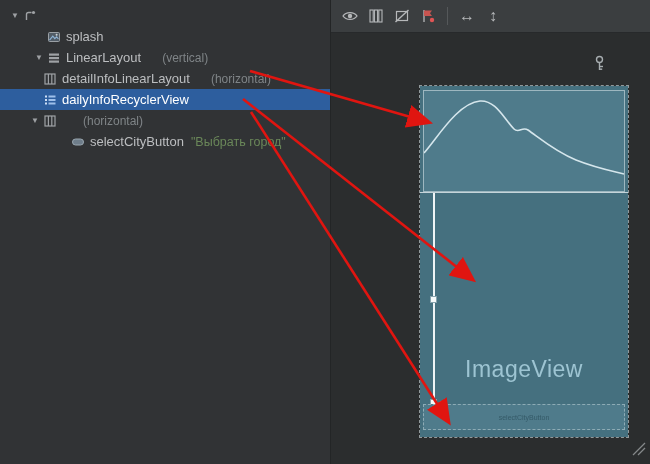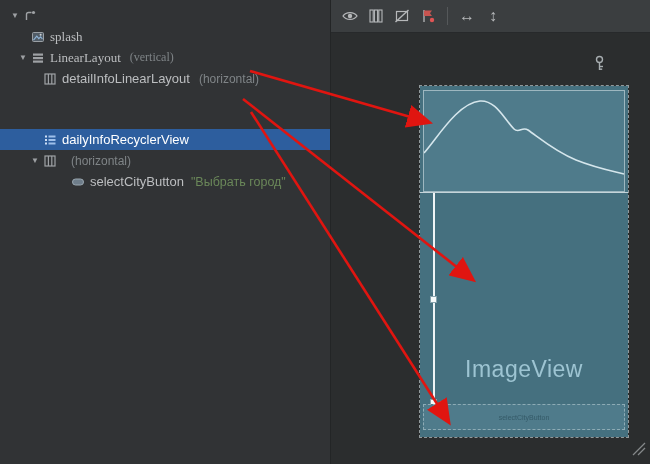--- a/index.html
+++ b/index.html
@@ -14,28 +14,28 @@
 
   
   .tree-panel {
     width:331px; flex:none; background:#313335;
     border-right:1px solid #232526; padding-top:5px;
   }
   .trow {
     height:21px; display:flex; align-items:center;
     font-size:13px; color:#bcbec0; white-space:nowrap; cursor:default;
   }
-  .trow.selected { background:#2d5e9e; color:#ffffff;margin-top:40px; }
+  .trow.selected { background:#2d5e9e; color:#ffffff; }
   .slot { width:14px; flex:none; display:inline-flex; justify-content:center;
           font-size:8px; color:#9da0a3; }
   .ticon { width:15px; height:15px; margin-right:5px; flex:none;
            display:inline-flex; align-items:center; justify-content:center; }
-  .ann { color:#7f8487; margin-left:9px; font-size:12px; }
+  .ann { color:#7f8487; margin-left:21px; font-size:12px; }
   .str { color:#6a8759; margin-left:7px; font-size:12.5px; }
-  .lv0 { padding-left:8px; } .lv1 { padding-left:16px;font-family:Liberation Serif, serif; }
+  .lv0 { padding-left:8px; } .lv1 { padding-left:32px; }
   .lv2 { padding-left:28px; } .lv3 { padding-left:56px; }
 
   
   .right { flex:1; display:flex; flex-direction:column; min-width:0; }
   .dtoolbar {
     height:33px; flex:none; background:#3b3e40; border-bottom:1px solid #27292b;
     display:flex; align-items:center; padding-left:7px; gap:2px;
   }
   .tbtn { width:24px; height:24px; display:flex; align-items:center;
           justify-content:center; border-radius:3px; color:#b6b8ba; cursor:default; }

